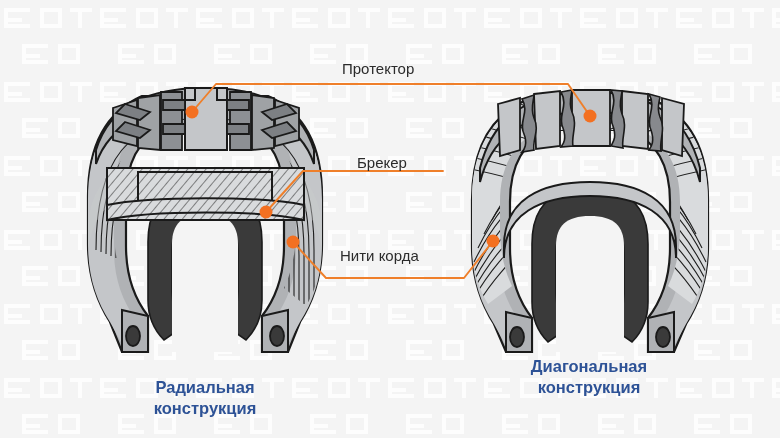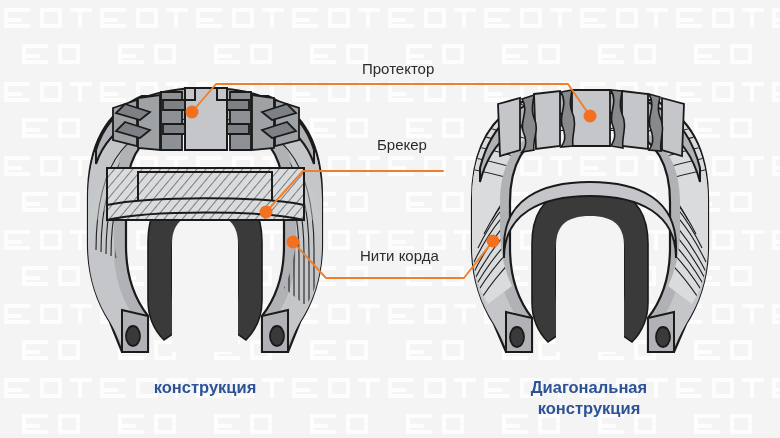--- a/index.html
+++ b/index.html
@@ -25,21 +25,20 @@
   #diagram {
     position: absolute;
     inset: 0;
   }
   .lbl {
     position: absolute;
     font-family: "Liberation Sans", sans-serif;
     font-size: 15px;
     color: #2b2b2b;
     white-space: nowrap;
-    margin-left: 20px;
   }
   .caption {
     position: absolute;
     font-family: "Liberation Sans", sans-serif;
     font-size: 16.5px;
     font-weight: bold;
     color: #2d5296;
     text-align: center;
     line-height: 21px;
     white-space: nowrap;
@@ -366,24 +365,25 @@
     <g fill="#f37021">
       <circle cx="192" cy="112" r="6.5"></circle>
       <circle cx="590" cy="116" r="6.5"></circle>
       <circle cx="266" cy="212" r="6.5"></circle>
       <circle cx="293" cy="242" r="6.5"></circle>
       <circle cx="493" cy="241" r="6.5"></circle>
     </g>
   </svg>
 
   <div class="lbl" style="left:342px; top:60px;">Протектор</div>
-  <div class="lbl" style="left:357px; top:136px;">Брекер</div>
+  <div class="lbl" style="left:357px; top:154px;">Брекер</div>
   <div class="lbl" style="left:340px; top:247px;">Нити корда</div>
 
   <div class="caption" style="left:105px; top:377px; width:200px;">
+    <div>Радиальная</div>
     <div>конструкция</div>
   </div>
-  <div class="caption" style="left:489px; top:377px; width:200px;">
+  <div class="caption" style="left:489px; top:356px; width:200px;">
     <div>Диагональная</div>
     <div>конструкция</div>
   </div>
 
 </div>
 
 </body></html>

